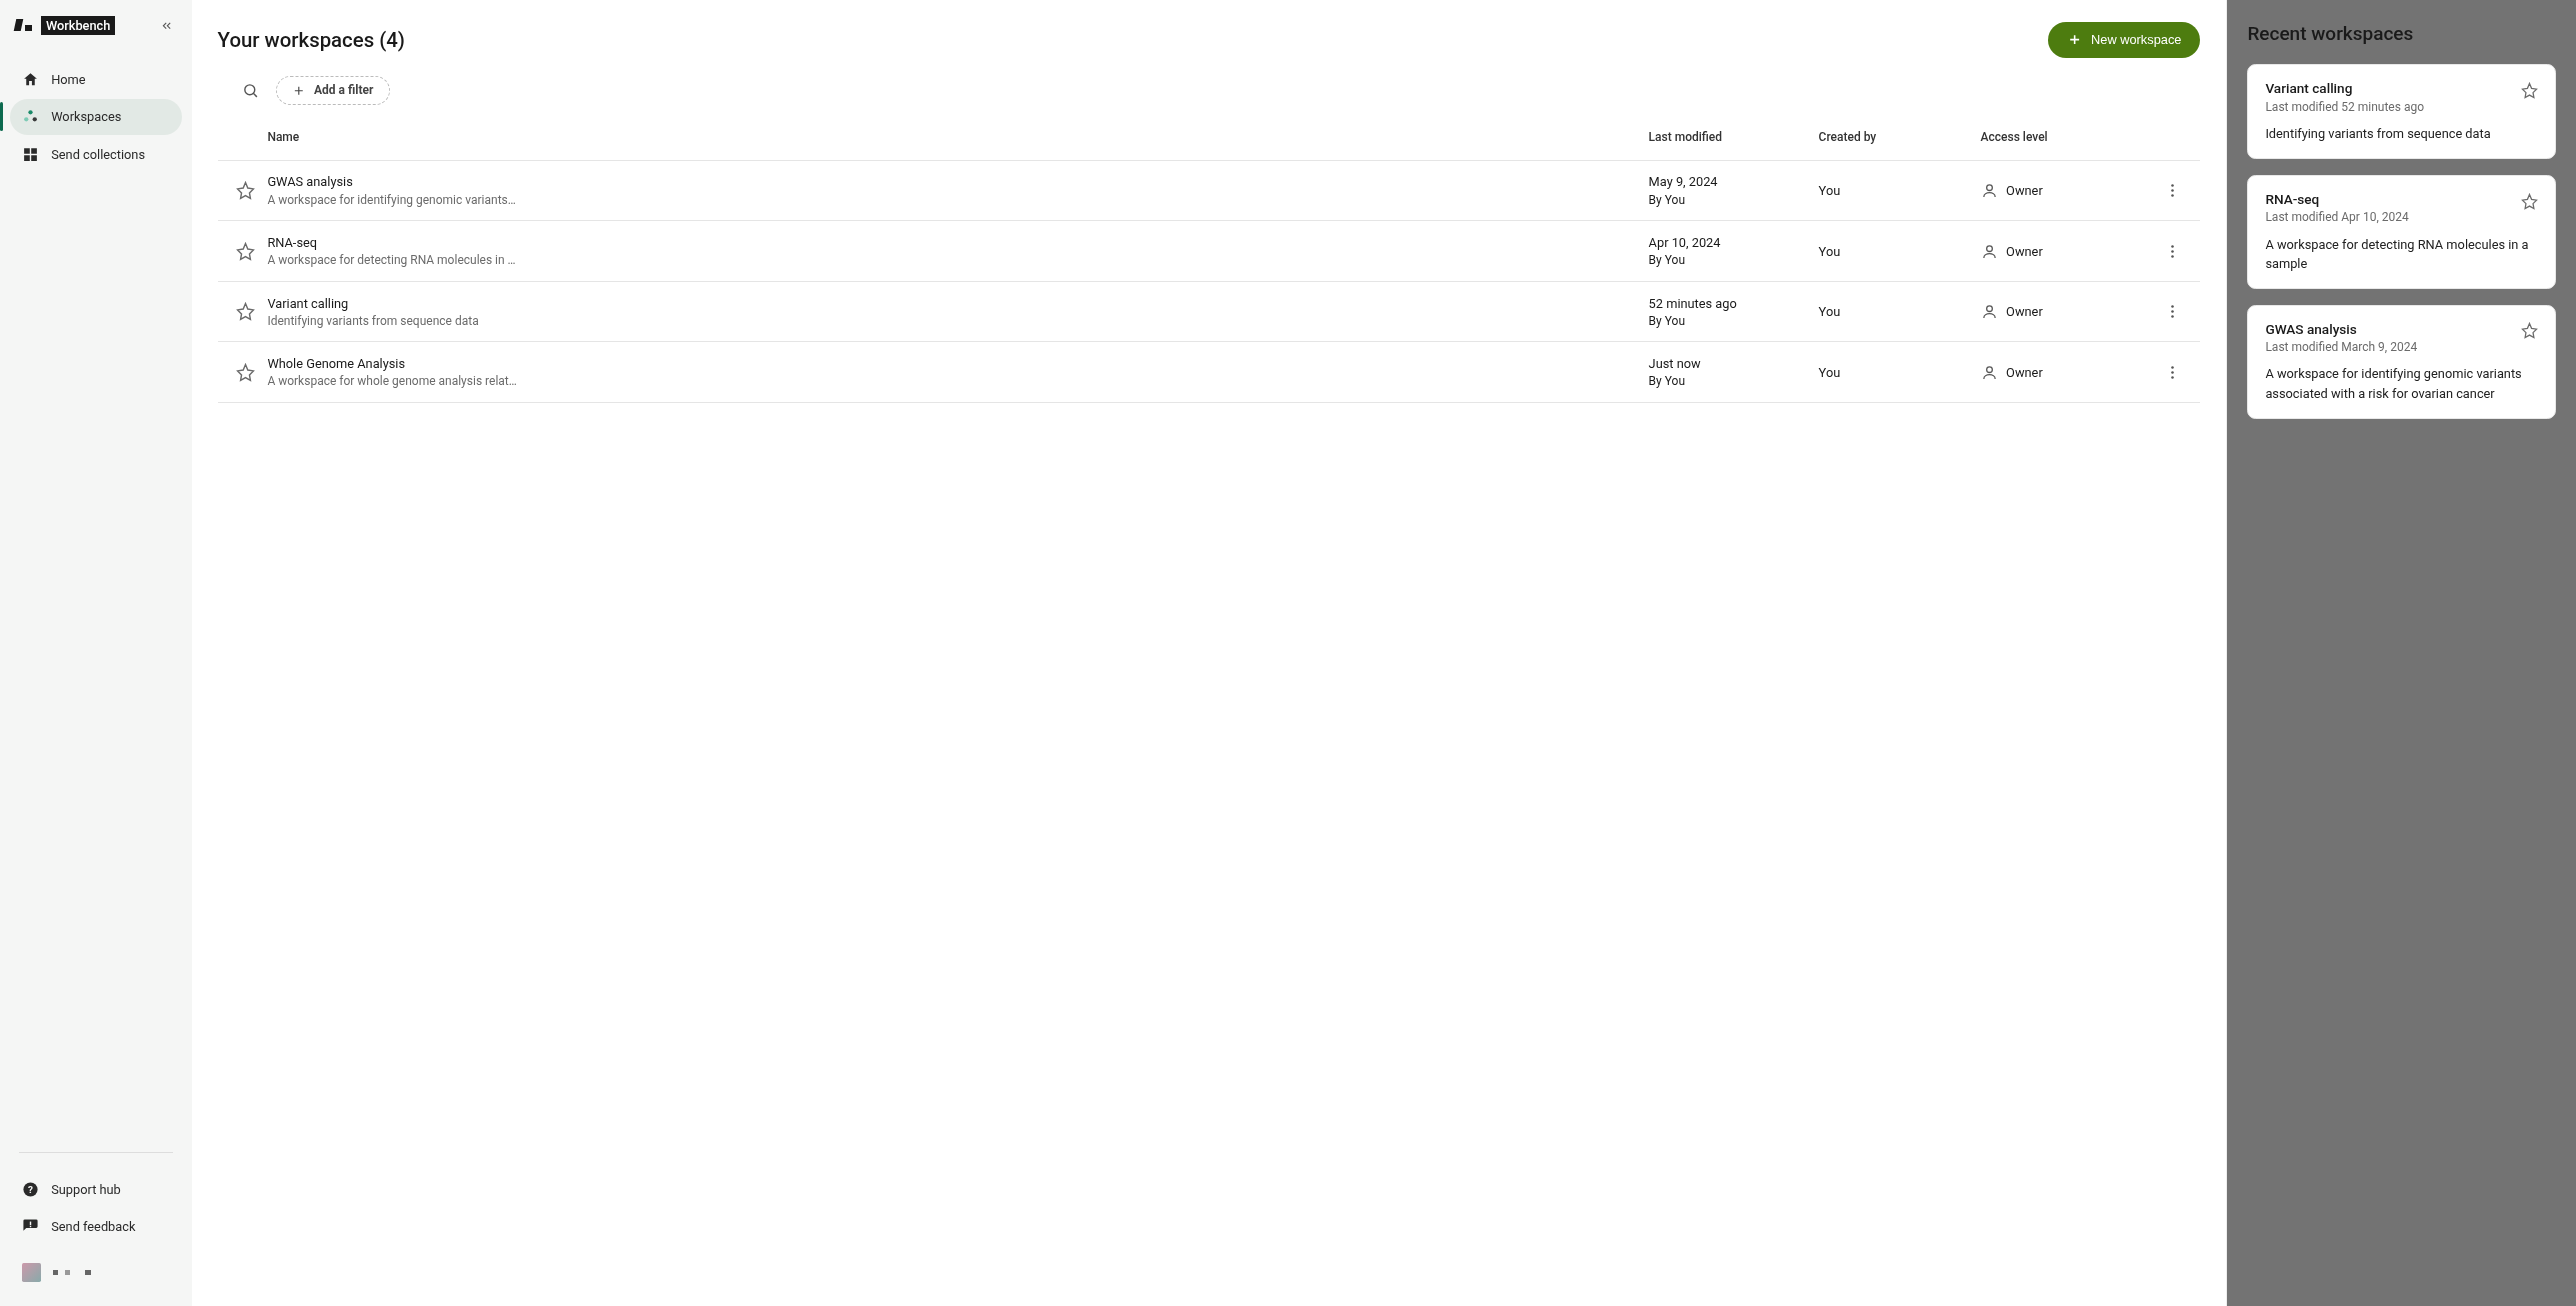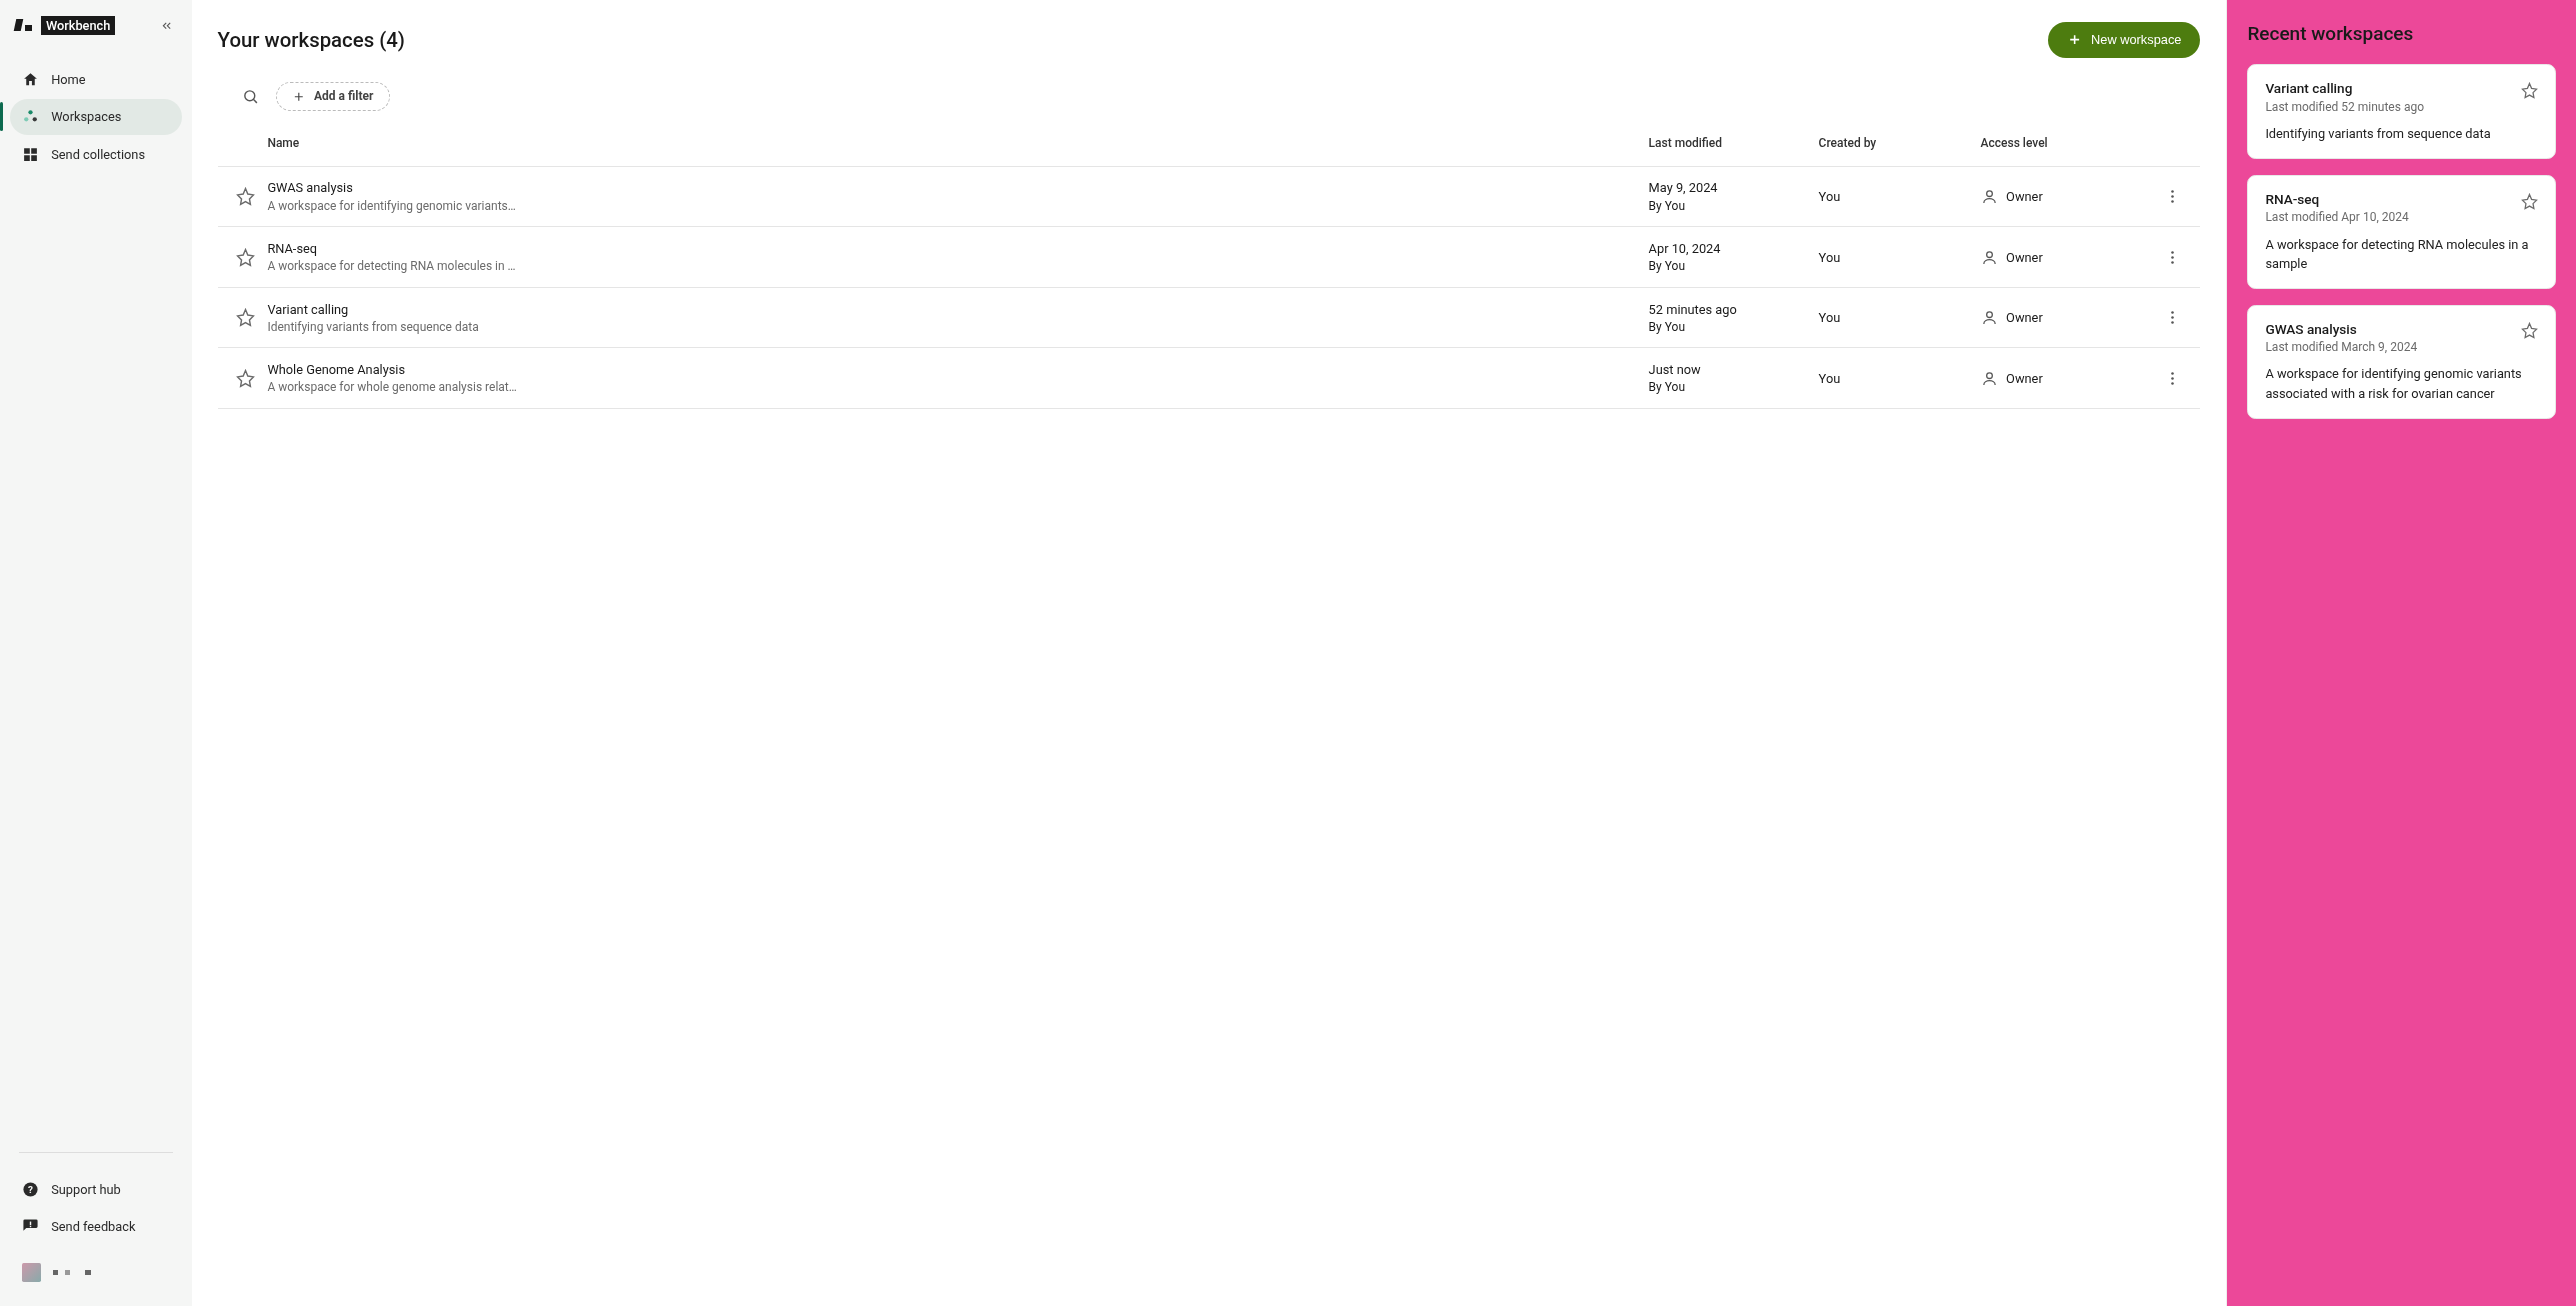--- a/index.html
+++ b/index.html
@@ -46,21 +46,21 @@
     .sidebar-divider { height:0.9px; background:#ddd; margin: 0 8.5px 17px 8.5px;}
     .avatar-row { display:flex; align-items:center; gap:12px; padding: 8.5px 12px; margin-top:8.5px;}
     .avatar-img { width:19px; height:19px; background: linear-gradient(135deg,#c9a,#8aa); border-radius:1.7px;}
     .avatar-dots { display:flex; gap:6.8px;}
     .avatar-dots span { width:5.1px; height:5.1px; background:#666;}
     .avatar-dots span:nth-child(2){background:#999;}
     .avatar-dots span:nth-child(3){margin-left:8.5px;}
     .main {
       flex:1; background:#fff; border-right:0.9px solid #eee; padding: 22px 25.6px; overflow:auto;
     }
-    .main-header { display:flex; align-items:center; justify-content:space-between; margin-bottom: 24px;}
+    .main-header { display:flex; align-items:center; justify-content:space-between; margin-bottom: 18px;}
     .page-title { font-size: 20.4px; font-weight:500;}
     .new-btn {
       display:flex; align-items:center; gap:8.5px; background:#4d7c0f; color:#fff; border:none; padding: 10.2px 19px; border-radius:20.4px; font-size:12.8px; cursor:pointer;
     }
     .filter-row { display:flex; align-items:center; gap:17px; padding: 0 10.2px 19px 24px;}
     .search-icon-btn { color:#555; cursor:pointer; }
     .add-filter {
       display:flex; align-items:center; gap:8.5px; border:1.3px dashed #bbb; border-radius:19px; padding: 6.8px 15.3px; color:#444; cursor:pointer; font-size:12px;font-weight:bold;
     }
     .table { width:100%; }
@@ -74,21 +74,21 @@
     .ws-name { font-size:12.8px; color:#1a1a1a;}
     .ws-desc { font-size:12px; color:#6b6b6b; white-space:nowrap; overflow:hidden; text-overflow:ellipsis;}
     .date-cell { display:flex; flex-direction:column; gap:3.4px;}
     .date-main { font-size:12.8px;}
     .date-sub { font-size:12px; color:#1a1a1a;}
     .created-cell { font-size:12.8px;}
     .access-cell { display:flex; align-items:center; gap:8.5px; font-size:12.8px;}
     .person-icon { color:#555;}
     .more-cell { color:#555; cursor:pointer; display:flex; justify-content:center;}
     .right-panel {
-      width: 349px; background:#ec4899; padding: 22px 20.4px; overflow:auto;
+      width: 349px; background:#737373; padding: 22px 20.4px; overflow:auto;
     }
     .right-title { font-size:19px; font-weight:500; margin-bottom:19px;}
     .card {
       background:#fff; border:0.9px solid #e8e8e8; border-radius:8.5px; padding:15.3px 17px; margin-bottom:15.3px;
     }
     .card-head { display:flex; align-items:flex-start; justify-content:space-between; gap:8.5px;}
     .card-title { font-size:13.6px; font-weight:500; margin-bottom:3.4px;}
     .card-sub { font-size:12px; color:#6b6b6b; margin-bottom:10.2px;}
     .card-desc { font-size:12.8px; color:#222; line-height:1.5;}
     .card-star { color:#6b6b6b; cursor:pointer; margin-top:1.7px;}

